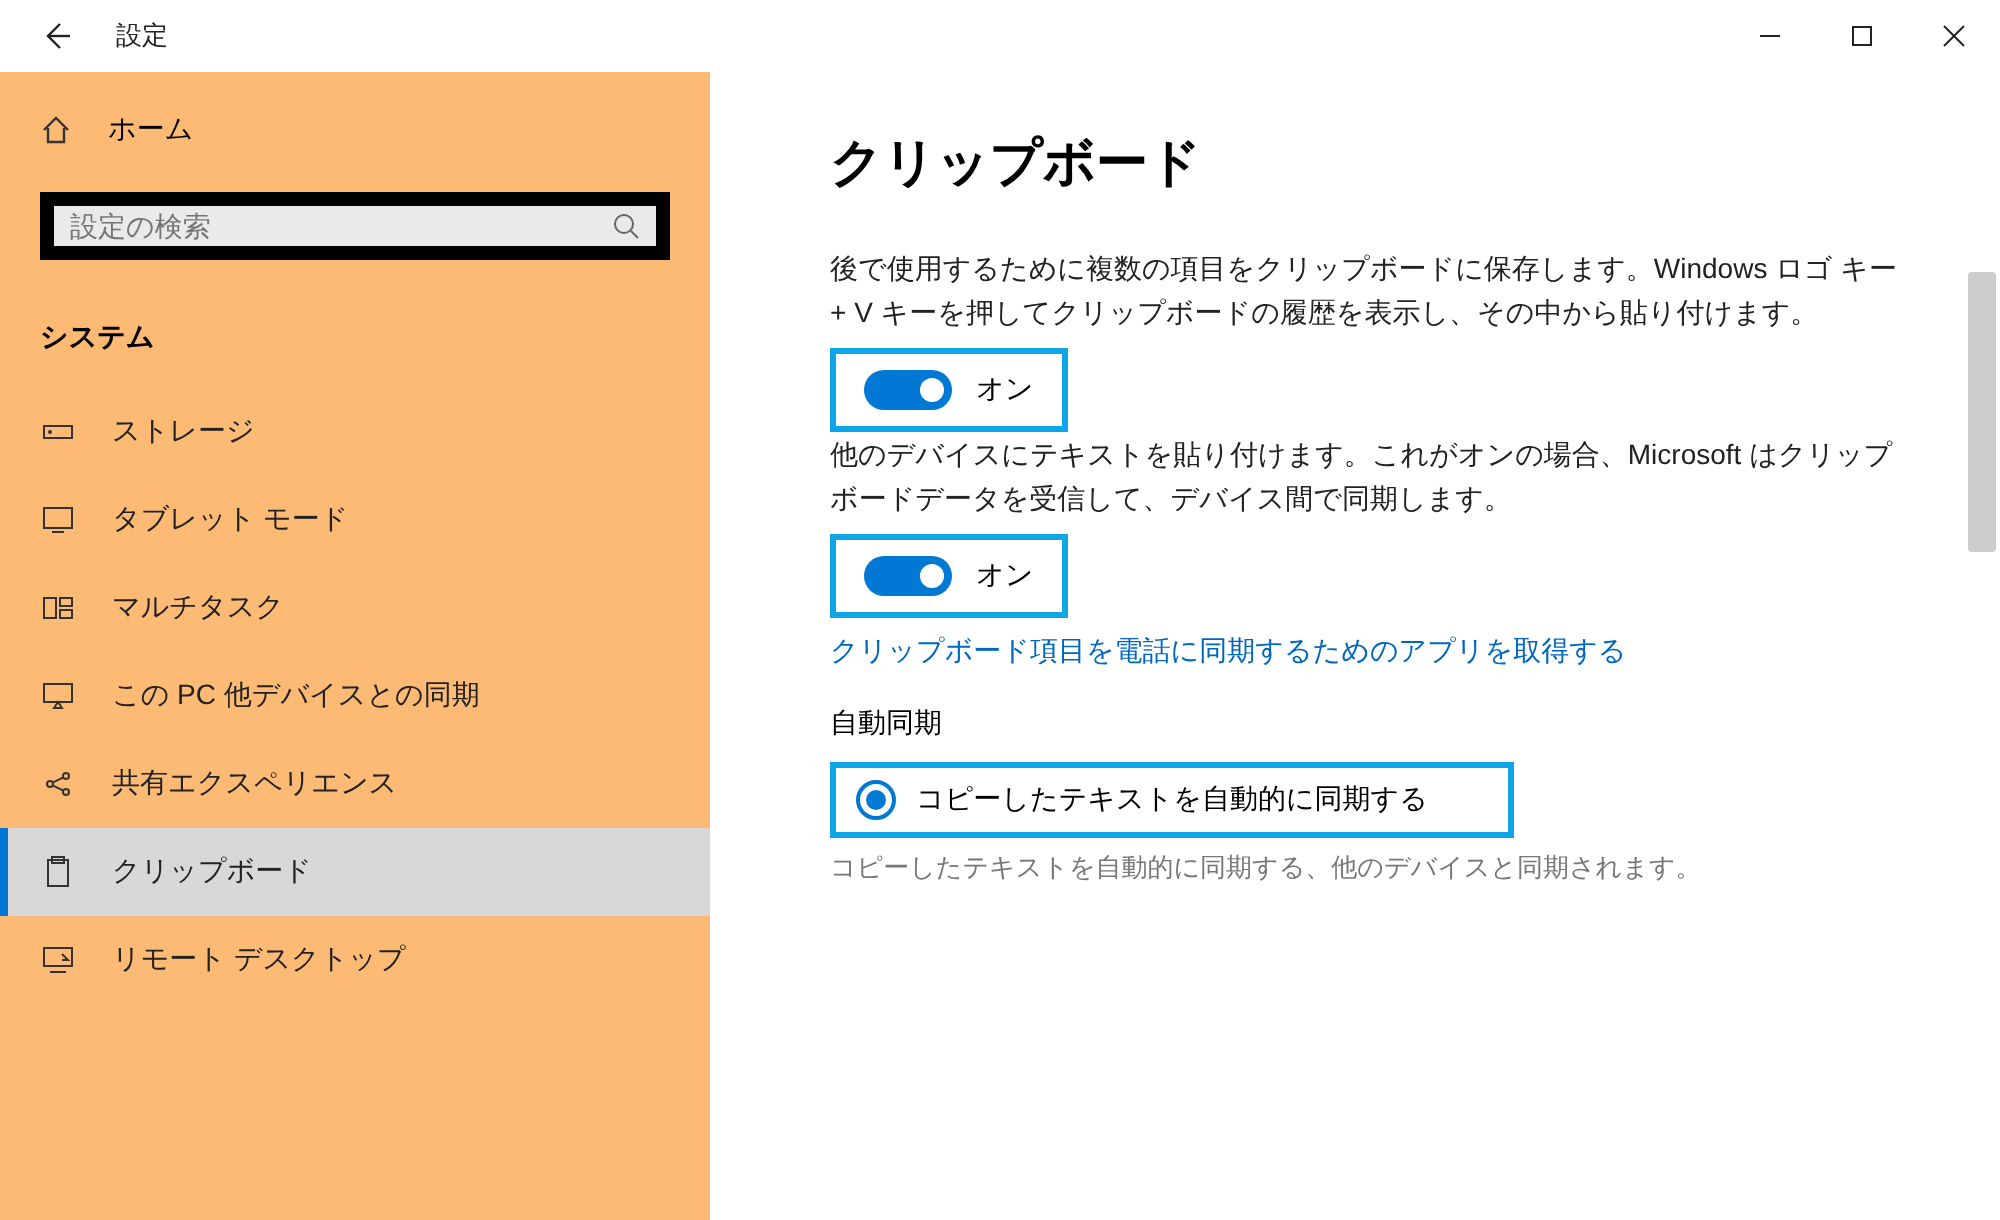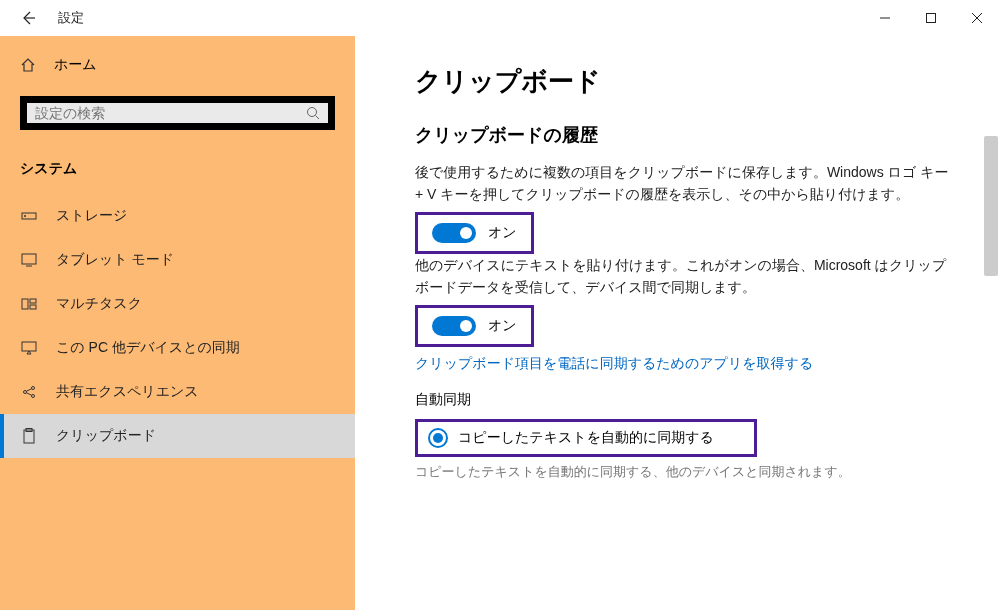--- a/index.html
+++ b/index.html
@@ -33,21 +33,21 @@
 .toggle { width: 44px; height: 20px; border-radius: 10px; background: #0078d4; position: relative; cursor: pointer; }
 .toggle::after { content: ""; position: absolute; width: 12px; height: 12px; background: #fff; border-radius: 50%; top: 4px; right: 4px; }
 .toggle-label { margin-left: 12px; font-size: 14px; }
 .link { color: #0067c0; font-size: 14px; margin: 8px 0 18px; display: block; cursor: pointer; }
 .sub-label { font-size: 14px; margin-bottom: 10px; }
 .radio { width: 20px; height: 20px; border: 2px solid #0078d4; border-radius: 50%; display: flex; align-items: center; justify-content: center; margin-right: 10px; cursor:pointer; }
 .radio.checked::after { content: ""; width: 10px; height: 10px; background: #0078d4; border-radius: 50%; }
 .radio-label { font-size: 14px; }
 .hint { font-size: 13px; color: #777; margin-top: 6px; }
 
-.redbox { border: 3px solid #4c1d95; display: inline-flex; align-items: center; padding: 8px 14px; }
+.redbox { border: 3px solid #0ea5e9; display: inline-flex; align-items: center; padding: 8px 14px; }
 
 .scrollbar { position: absolute; right: 2px; top: 100px; width: 14px; height: 140px; background: #ccc; border-radius: 2px; }
 
 svg { display:block; }
 </style>
 </head>
 <body>
 
 <div class="titlebar">
   <div class="back">
@@ -149,26 +149,35 @@
     </div>
     <div class="nav-item active">
       <span class="icon">
           <svg width="14" height="16" viewBox="0 0 14 16">
             <rect x="2" y="2" width="10" height="13" stroke="#333" fill="none"></rect>
             <rect x="4" y="0.5" width="6" height="3" stroke="#333" fill="none"></rect>
           </svg>
         </span>
       <span class="lbl">クリップボード</span>
     </div>
+    <div class="nav-item">
+      <span class="icon">
+          <svg width="16" height="14" viewBox="0 0 16 14">
+            <rect x="1" y="1" width="14" height="9" stroke="#333" fill="none"></rect>
+            <line x1="4" y1="13" x2="12" y2="13" stroke="#333"></line>
+            <path d="M10 4 L13 7 L10 7" stroke="#333" fill="none"></path>
+          </svg>
+        </span>
+      <span class="lbl">リモート デスクトップ</span>
+    </div>
   </div>
 
   <div class="content">
     <h1>クリップボード</h1>
 
-    <h2>クリップボードの履歴</h2>
     <p class="desc">後で使用するために複数の項目をクリップボードに保存します。Windows ロゴ キー + V キーを押してクリップボードの履歴を表示し、その中から貼り付けます。</p>
     <div class="redbox">
       <div class="toggle"></div>
       <span class="toggle-label">オン</span>
     </div>
 
     <p class="desc">他のデバイスにテキストを貼り付けます。これがオンの場合、Microsoft はクリップボードデータを受信して、デバイス間で同期します。</p>
     <div class="redbox">
       <div class="toggle"></div>
       <span class="toggle-label">オン</span>

